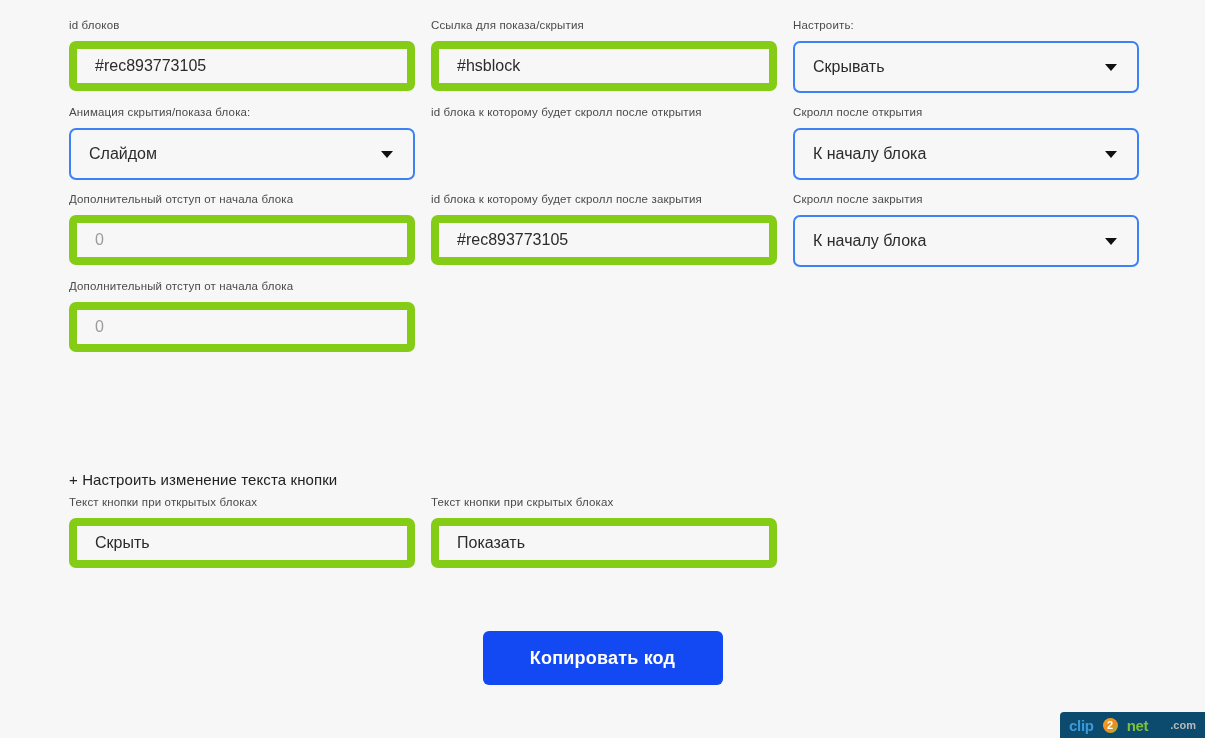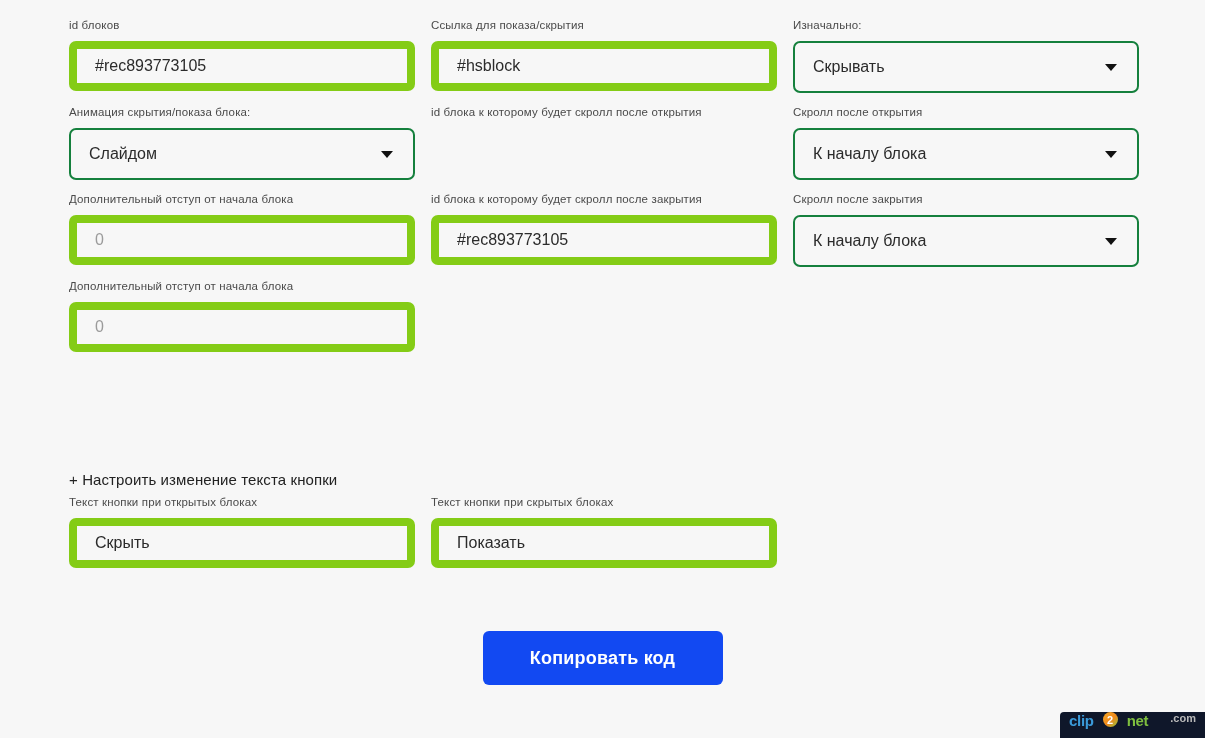--- a/index.html
+++ b/index.html
@@ -65,21 +65,21 @@
   }
   .select-wrap {
     position: relative;
     width: 100%;
     height: 52px;
   }
   .select-box {
     box-sizing: border-box;
     width: 100%;
     height: 52px;
-    border: 2px solid #15803d;
+    border: 2px solid #3b82f6;
     border-radius: 7px;
     background: #f7f7f7;
     font-size: 16px;
     color: #2b2b2b;
     padding: 0 40px 0 18px;
     display: flex;
     align-items: center;
     cursor: pointer;
     user-select: none;
   }
@@ -129,23 +129,24 @@
     display: flex;
     align-items: center;
     justify-content: center;
   }
   .watermark {
     position: absolute;
     right: 0px;
     bottom: 0px;
     width: 145px;
     height: 26px;
-    background: #0f172a;
+    background: #0c4a6e;
     border-top-left-radius: 4px;
     display: flex;
+    align-items: center;
     justify-content: center;
     gap: 8px;
     font-size: 15px;
     font-weight: bold;
     font-family: "Liberation Sans", sans-serif;
   }
   .wm-clip { color: #3a9ad9; letter-spacing: -0.3px; }
   .wm-two {
     display: inline-flex;
     align-items: center;
@@ -172,21 +173,21 @@
     <div class="row">
       <div class="field">
         <div class="field-label">id блоков</div>
         <input class="text-input" type="text" value="#rec893773105" style="">
       </div>
       <div class="field col-b">
         <div class="field-label">Ссылка для показа/скрытия</div>
         <input class="text-input" type="text" value="#hsblock" style="">
       </div>
       <div class="field col-c">
-        <div class="field-label">Изначально:</div>
+        <div class="field-label">Настроить:</div>
         <div class="select-wrap">
           <div class="select-box">Скрывать</div>
           <span class="select-arrow"></span>
         </div>
       </div>
     </div>
 
     <div class="row">
       <div class="field">
         <div class="field-label">Анимация скрытия/показа блока:</div>

